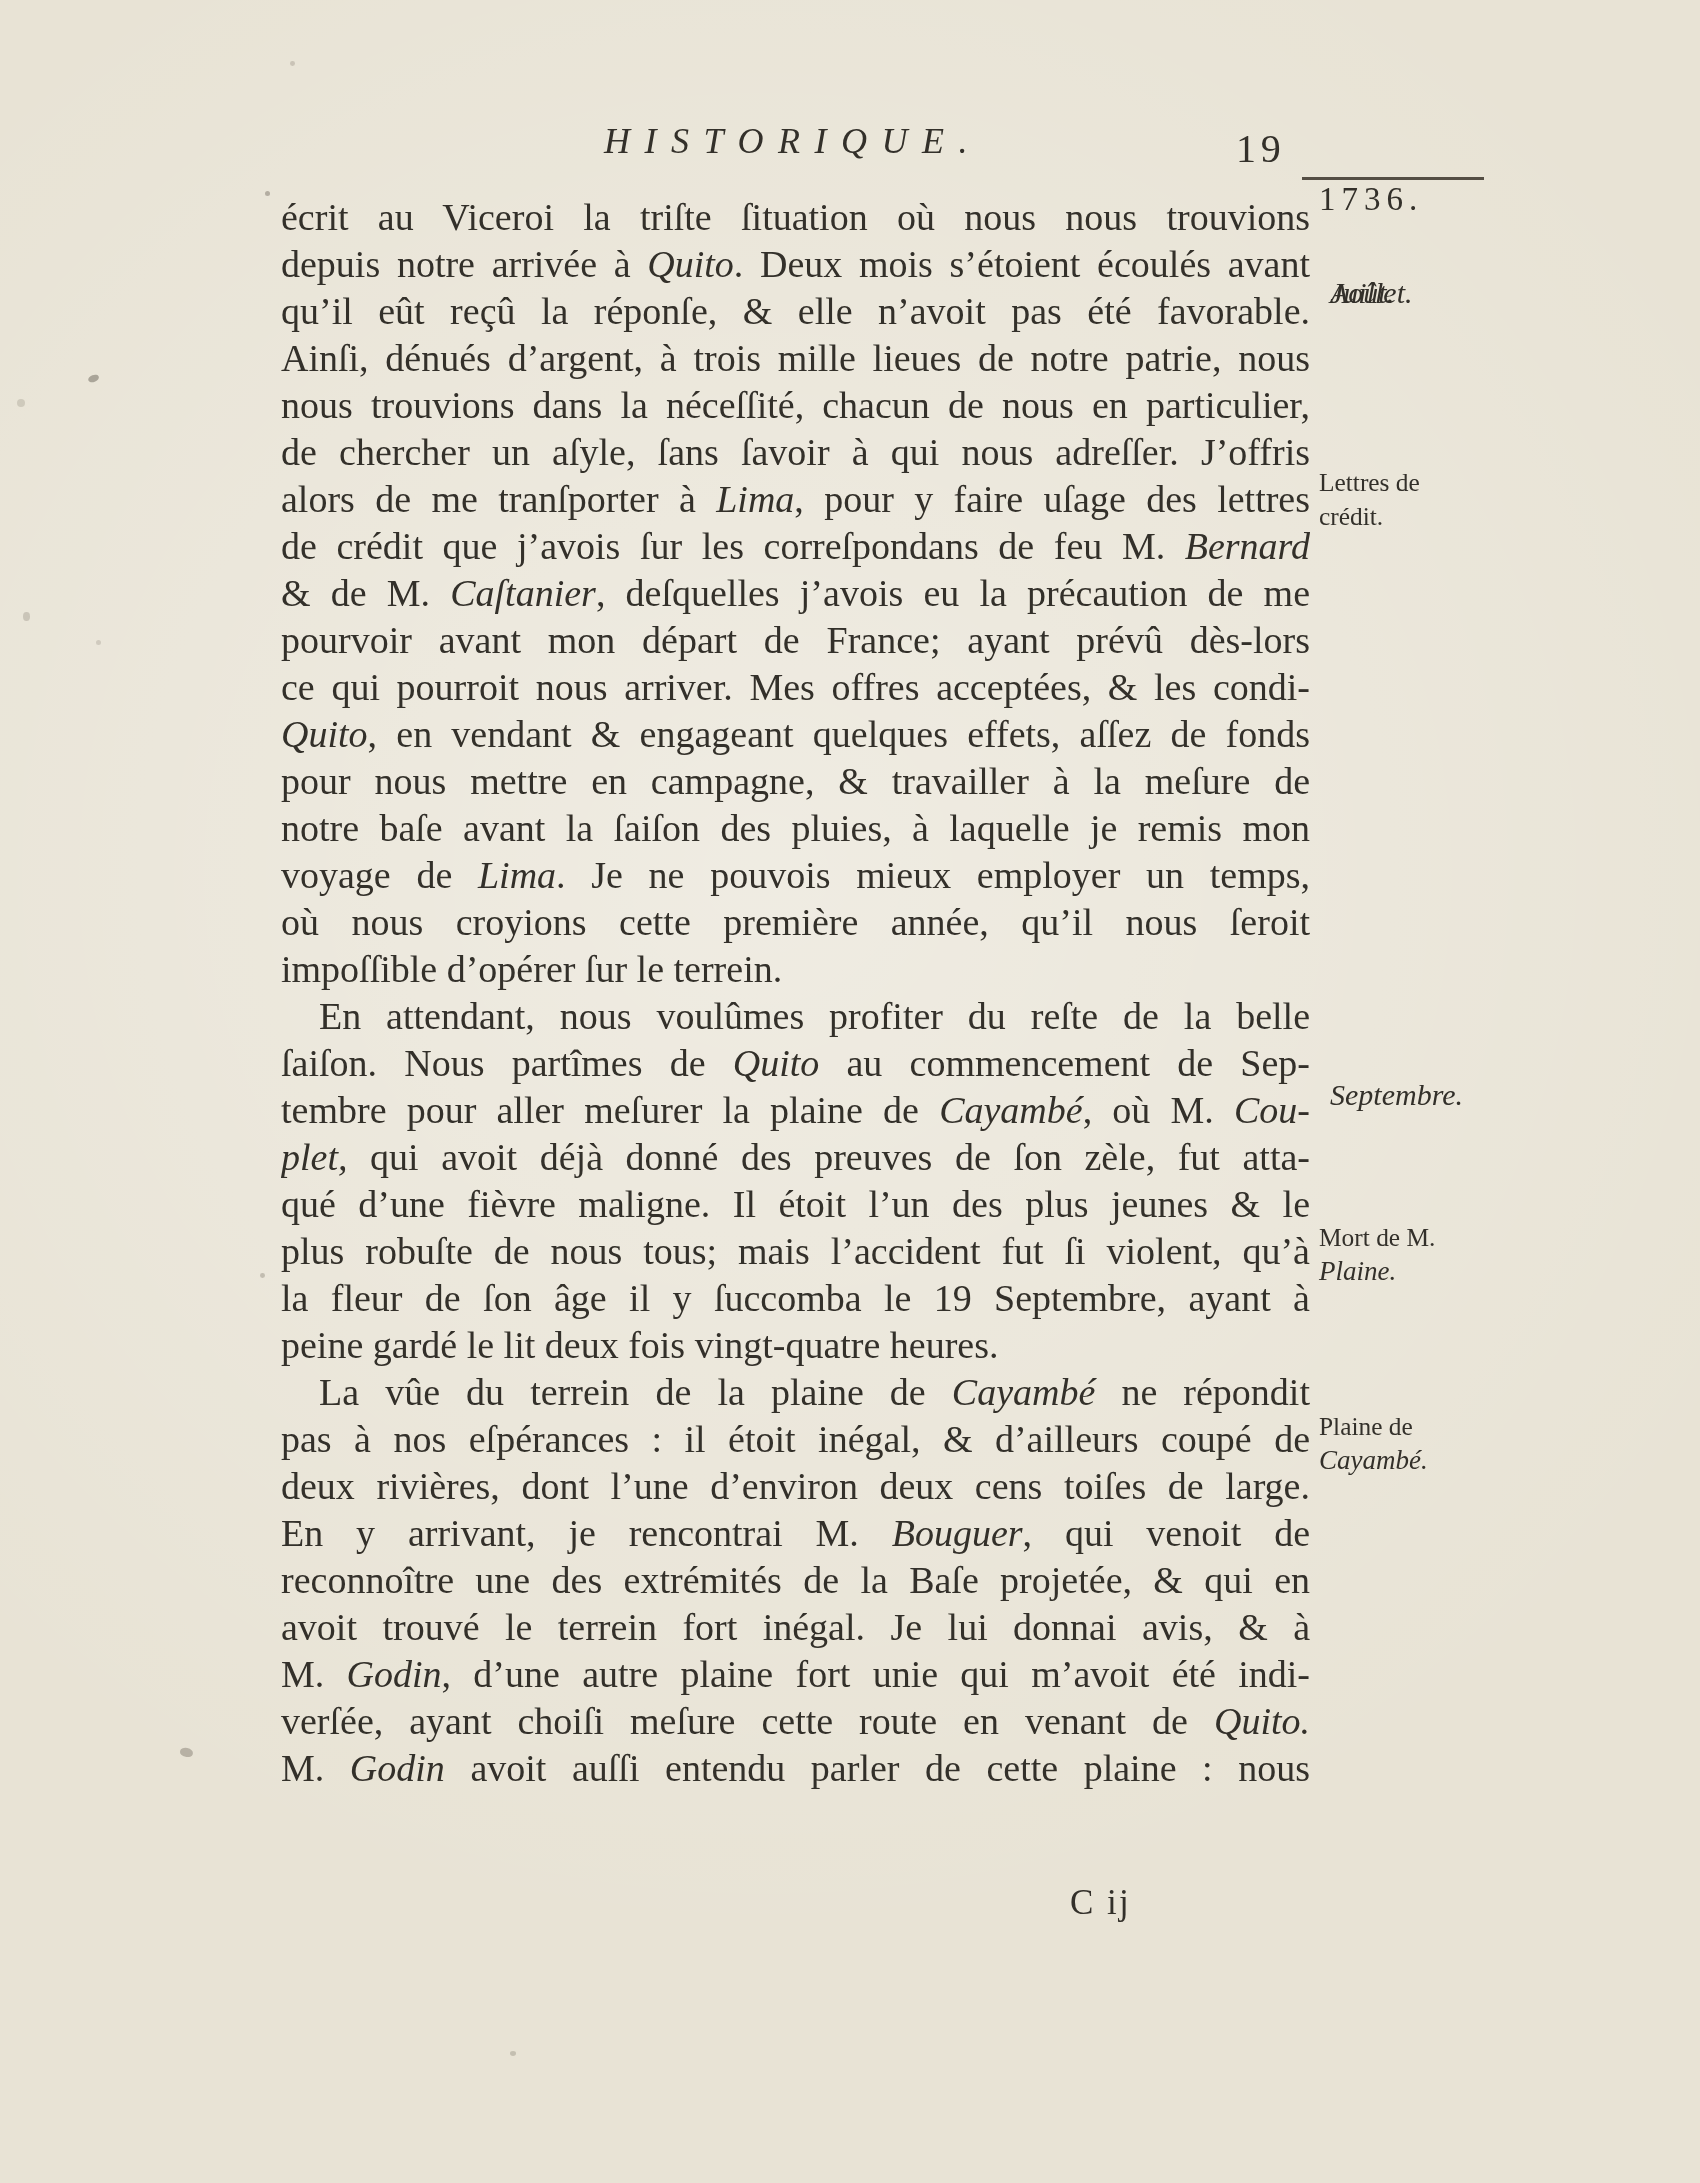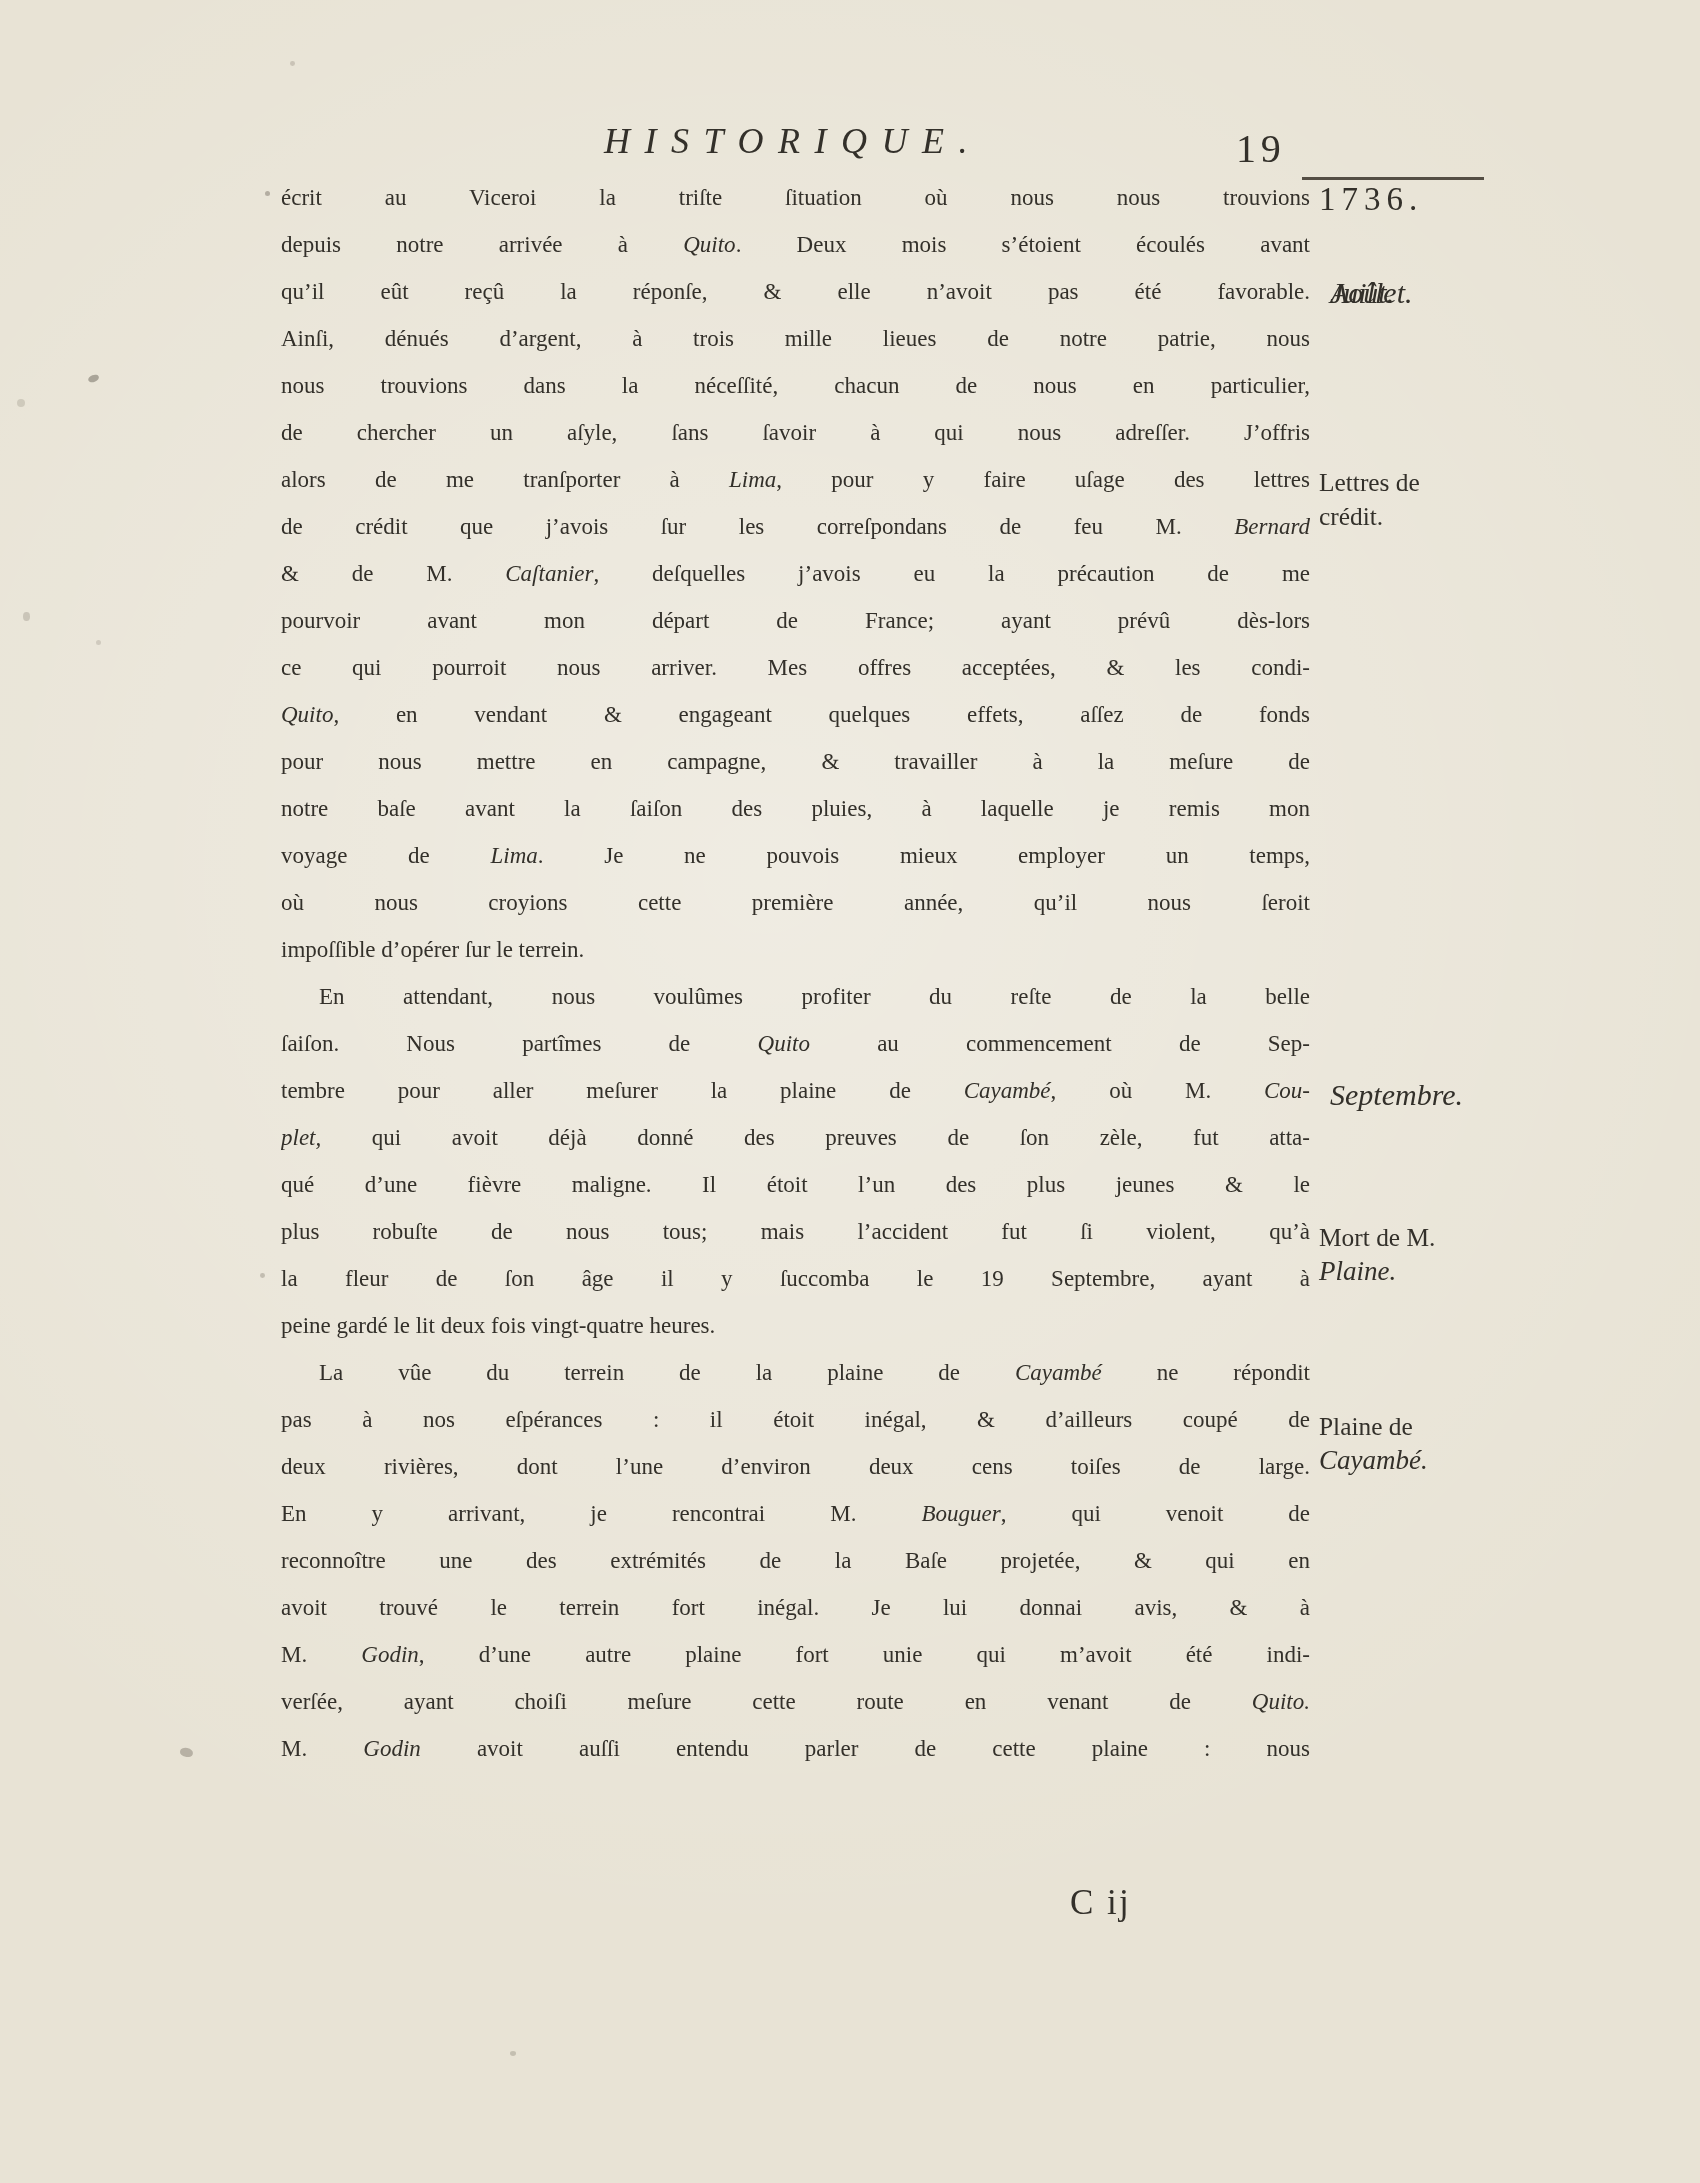--- a/index.html
+++ b/index.html
@@ -26,22 +26,22 @@
   .page-number {
     position: absolute; top: 125px; left: 1236px;
     font-size: 40px; letter-spacing: 4.8px;
   }
   .margin-rule {
     position: absolute; top: 177px; left: 1302px;
     width: 182px; height: 3px; background: var(--rule, #3a342a);
     opacity: 0.85;
   }
   .body-text {
-    position: absolute; left: 281px; top: 174px; width: 1029px;
-    font-size: 23px; line-height: 47px;
+    position: absolute; left: 281px; top: 194px; width: 1029px;
+    font-size: 38px; line-height: 47px;
   }
   .line {
     height: 47px; overflow: hidden;
     text-align: justify; text-align-last: justify;
   }
   .line.noJust { text-align-last: left; }
   .line.indent { text-indent: 38px; }
   .it { font-style: italic; }
   .sup { font-size: 0.55em; vertical-align: 0.45em; }
   .margin-notes { position: absolute; inset: 0; }

